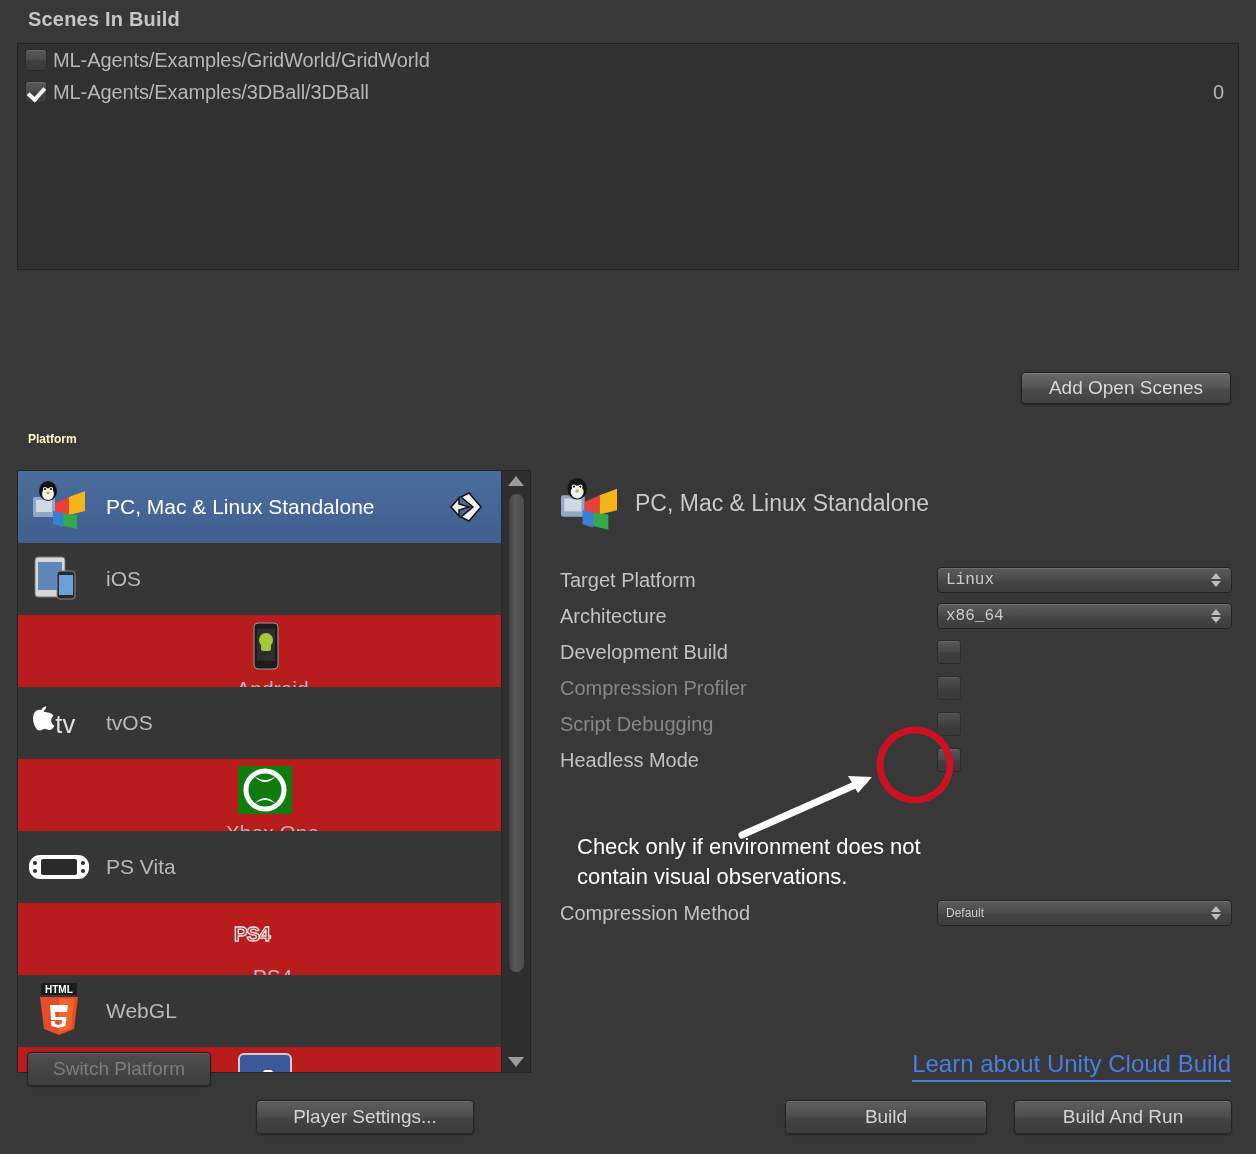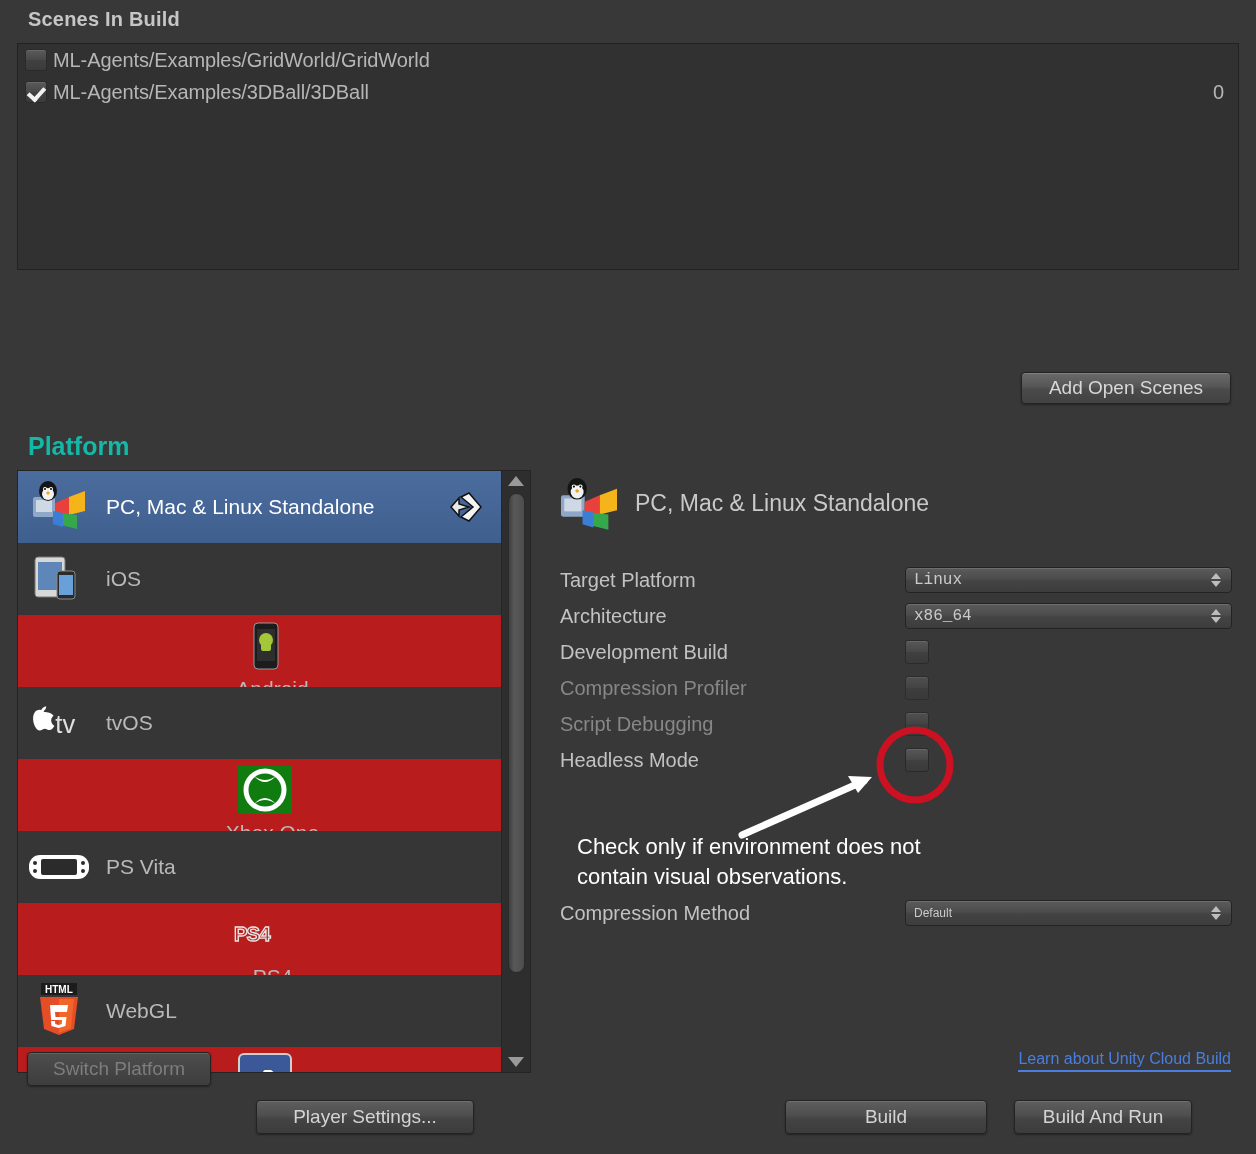--- a/index.html
+++ b/index.html
@@ -67,21 +67,21 @@
     border: 1px solid #232323;
     background: linear-gradient(180deg,#6a6a6a 0%,#565656 45%,#4a4a4a 55%,#424242 100%);
     color: #d8d8d8; font-size: 19px;
     display: flex; align-items: center; justify-content: center;
     box-shadow: inset 0 1px 0 rgba(255,255,255,0.15), 0 1px 2px rgba(0,0,0,0.4);
   }
 
   
   .platform-header {
     position: absolute; left: 28px; top: 432px;
-    font-size: 25px; font-weight: bold; color: #14b8a6;
+    font-size: 12px; font-weight: bold; color: #fef9c3;
   }
   .platform-panel {
     position: absolute; left: 17px; top: 470px;
     width: 514px; height: 603px;
     background: #3a3a3a;
     border: 1px solid #242424;
     display: flex;
     overflow: hidden;
   }
   .platform-list {
@@ -148,35 +148,35 @@
     background: linear-gradient(180deg,#5e5e5e 0%,#4e4e4e 45%,#444 55%,#3c3c3c 100%);
     color: #d4d4d4; font-size: 19px;
     display: flex; align-items: center; justify-content: center;
     box-shadow: inset 0 1px 0 rgba(255,255,255,0.12), 0 1px 2px rgba(0,0,0,0.4);
     position: absolute;
   }
   .btn.disabled { color: #7d7d7d; background: linear-gradient(180deg,#4e4e4e 0%,#454545 50%,#3d3d3d 100%); }
   #switch-platform { left: 27px; top: 1052px; width: 184px; height: 34px; }
   #player-settings { left: 256px; top: 1100px; width: 218px; height: 34px; }
   #build-btn { left: 785px; top: 1100px; width: 202px; height: 34px; }
-  #build-run-btn { left: 1014px; top: 1100px; width: 178px; height: 34px; }
+  #build-run-btn { left: 1014px; top: 1100px; width: 218px; height: 34px; }
 
   
   .sel-plat-icon {
     position: absolute; left: 558px; top: 478px;
     width: 62px; height: 56px;
   }
   .sel-plat-title {
     position: absolute; left: 635px; top: 490px;
     font-size: 23px; color: #c9c9c9;
   }
   .field-row {
     position: absolute; left: 560px;
     width: 672px; height: 36px;
-    display: flex; align-items: center;
+    display: flex; align-items: center; gap: 32px;
   }
   .field-label {
     font-size: 20px; color: #c2c2c2;
     width: 345px; flex: 0 0 345px;
     white-space: nowrap;
   }
   .field-label.dim { color: #878787; }
   .dropdown {
     width: 327px; height: 26px;
     border-radius: 4px;
@@ -220,21 +220,21 @@
   .annot-svg { position: absolute; left: 0; top: 0; width: 1256px; height: 1154px; pointer-events: none; }
   .annot-text {
     position: absolute; left: 577px; top: 832px;
     font-size: 22px; color: #ffffff;
     line-height: 30px;
     font-weight: 500;
   }
 
   .cloud-link {
     position: absolute; right: 25px; top: 1050px;
-    font-size: 16px; color: #4a7ee0;
+    font-size: 24px; color: #4a7ee0;
     border-bottom: 2px solid #4a7ee0;
     padding-bottom: 2px;
   }
 </style>
 </head>
 <body>
 
 <div class="scenes-header">Scenes In Build</div>
 
 <div class="scenes-panel">

